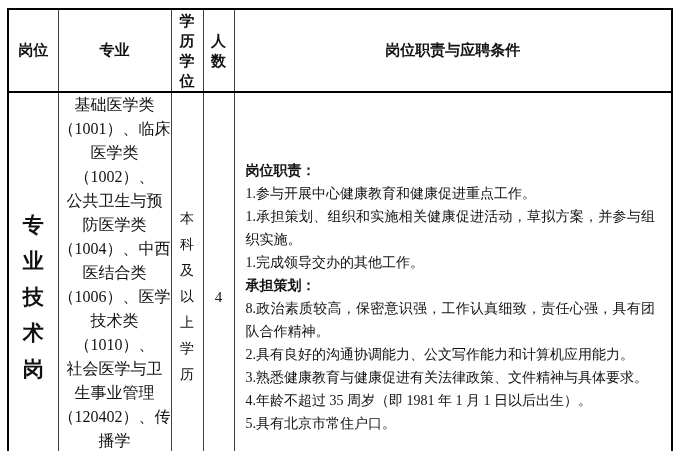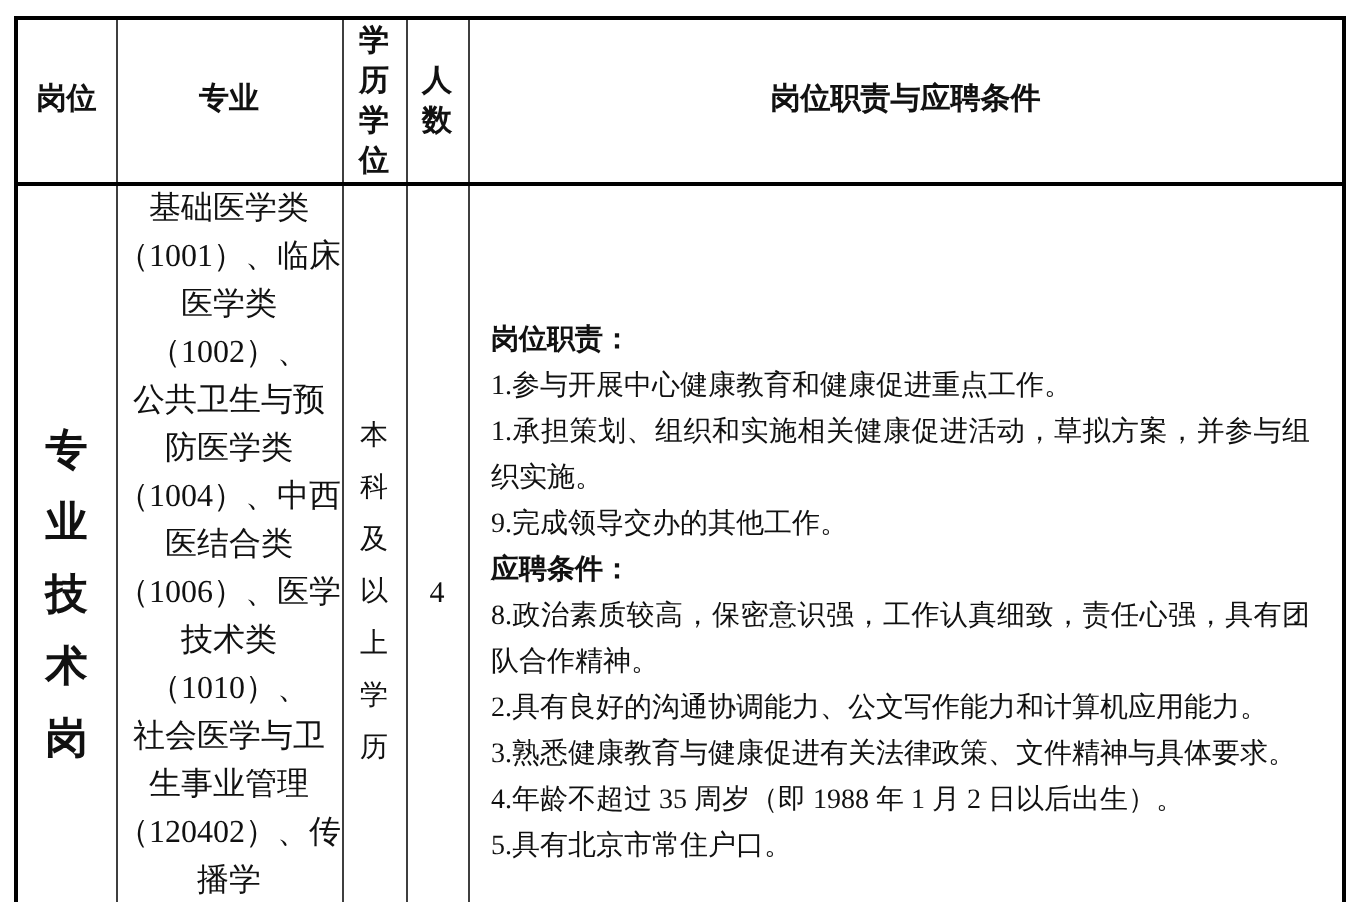--- a/index.html
+++ b/index.html
@@ -144,25 +144,25 @@
 英语（050201）</td>
         <td>
           <span class="vtext edu-v">本科及以上学历</span>
         </td>
         <td class="count-cell">4</td>
         <td class="duties-td">
           <div class="duties">
               <p class="duty-heading">岗位职责：</p>
               <p class="duty-item">1.参与开展中心健康教育和健康促进重点工作。</p>
               <p class="duty-item">1.承担策划、组织和实施相关健康促进活动，草拟方案，并参与组织实施。</p>
-              <p class="duty-item">9.完成领导交办的其他工作。</p>
-              <p class="duty-heading">应聘条件：</p>
+              <p class="duty-item">1.完成领导交办的其他工作。</p>
+              <p class="duty-heading">承担策划：</p>
               <p class="duty-item">8.政治素质较高，保密意识强，工作认真细致，责任心强，具有团队合作精神。</p>
               <p class="duty-item">2.具有良好的沟通协调能力、公文写作能力和计算机应用能力。</p>
               <p class="duty-item">3.熟悉健康教育与健康促进有关法律政策、文件精神与具体要求。</p>
-              <p class="duty-item">4.年龄不超过 35 周岁（即 1988 年 1 月 2 日以后出生）。</p>
+              <p class="duty-item">4.年龄不超过 35 周岁（即 1981 年 1 月 1 日以后出生）。</p>
               <p class="duty-item">5.具有北京市常住户口。</p>
             </div>
         </td>
       </tr>
     </tbody>
   </table>
 </div>
 
 </body></html>

